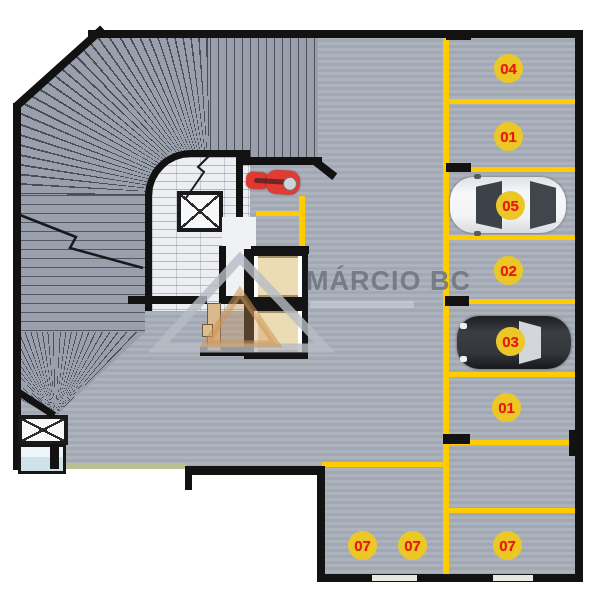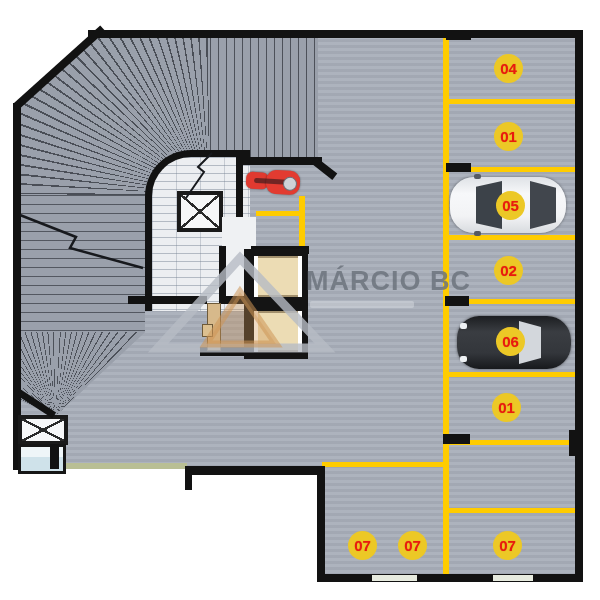--- a/index.html
+++ b/index.html
@@ -175,19 +175,19 @@
     <div class="hl" style="bottom:7px"></div>
   </div>
 
   <div class="abs" id="wm-text">MÁRCIO BC</div>
   <div class="abs" id="wm-sub"></div>
 
   <div class="abs badge" style="left:494px;top:54px">04</div>
   <div class="abs badge" style="left:494px;top:122px">01</div>
   <div class="abs badge" style="left:496px;top:191px">05</div>
   <div class="abs badge" style="left:494px;top:256px">02</div>
-  <div class="abs badge" style="left:496px;top:327px">06</div>
+  <div class="abs badge" style="left:496px;top:327px">03</div>
   <div class="abs badge" style="left:492px;top:393px">01</div>
   <div class="abs badge" style="left:348px;top:531px">07</div>
   <div class="abs badge" style="left:398px;top:531px">07</div>
   <div class="abs badge" style="left:493px;top:531px">07</div>
 
 </div>
 
 </body></html>

